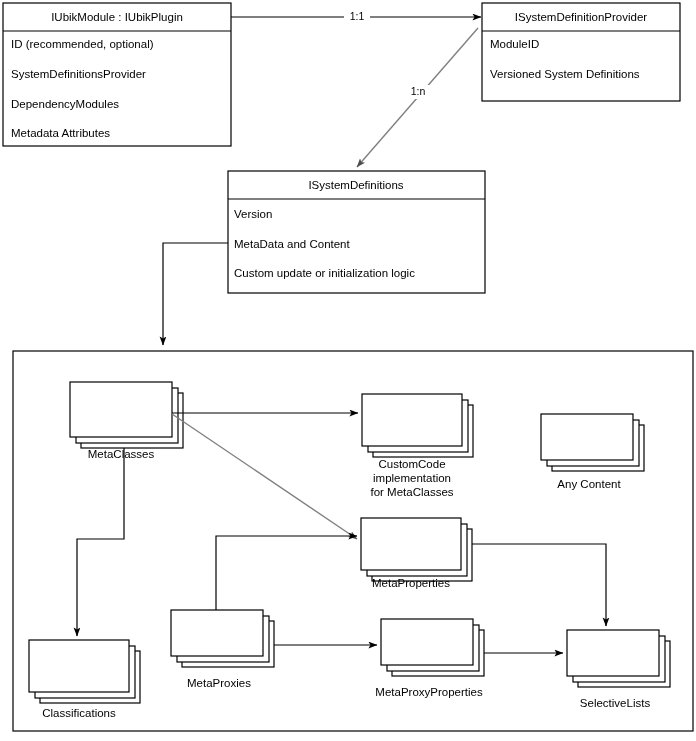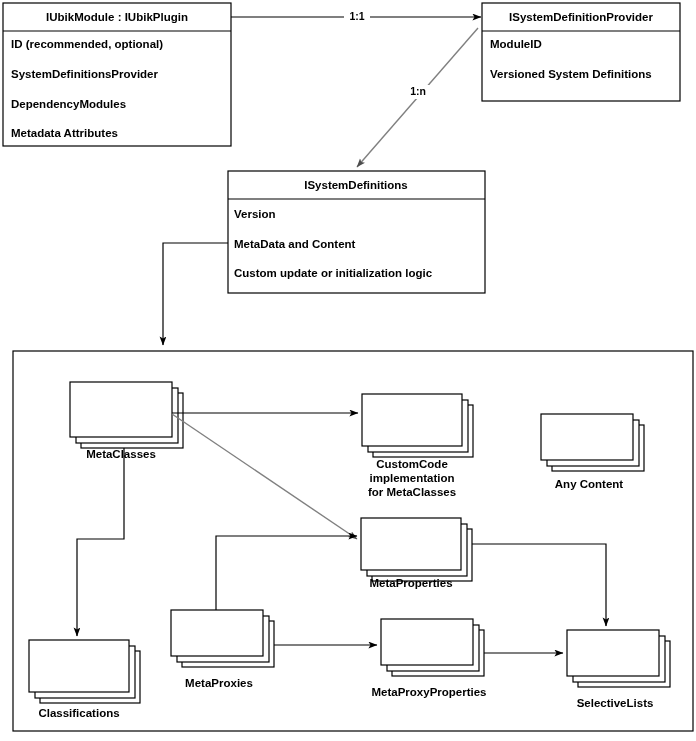--- a/index.html
+++ b/index.html
@@ -10,21 +10,20 @@
   body {
     width: 696px;
     height: 741px;
     font-family: "Liberation Sans", sans-serif;
     overflow: hidden;
   }
   #diagram-root {
     position: relative;
     width: 696px;
     height: 741px;
-    font-weight: bold;
   }
   svg#diagram-canvas {
     display: block;
     width: 696px;
     height: 741px;
   }
   .cls-box-rect {
     fill: #ffffff;
     stroke: #000000;
     stroke-width: 1.2;

